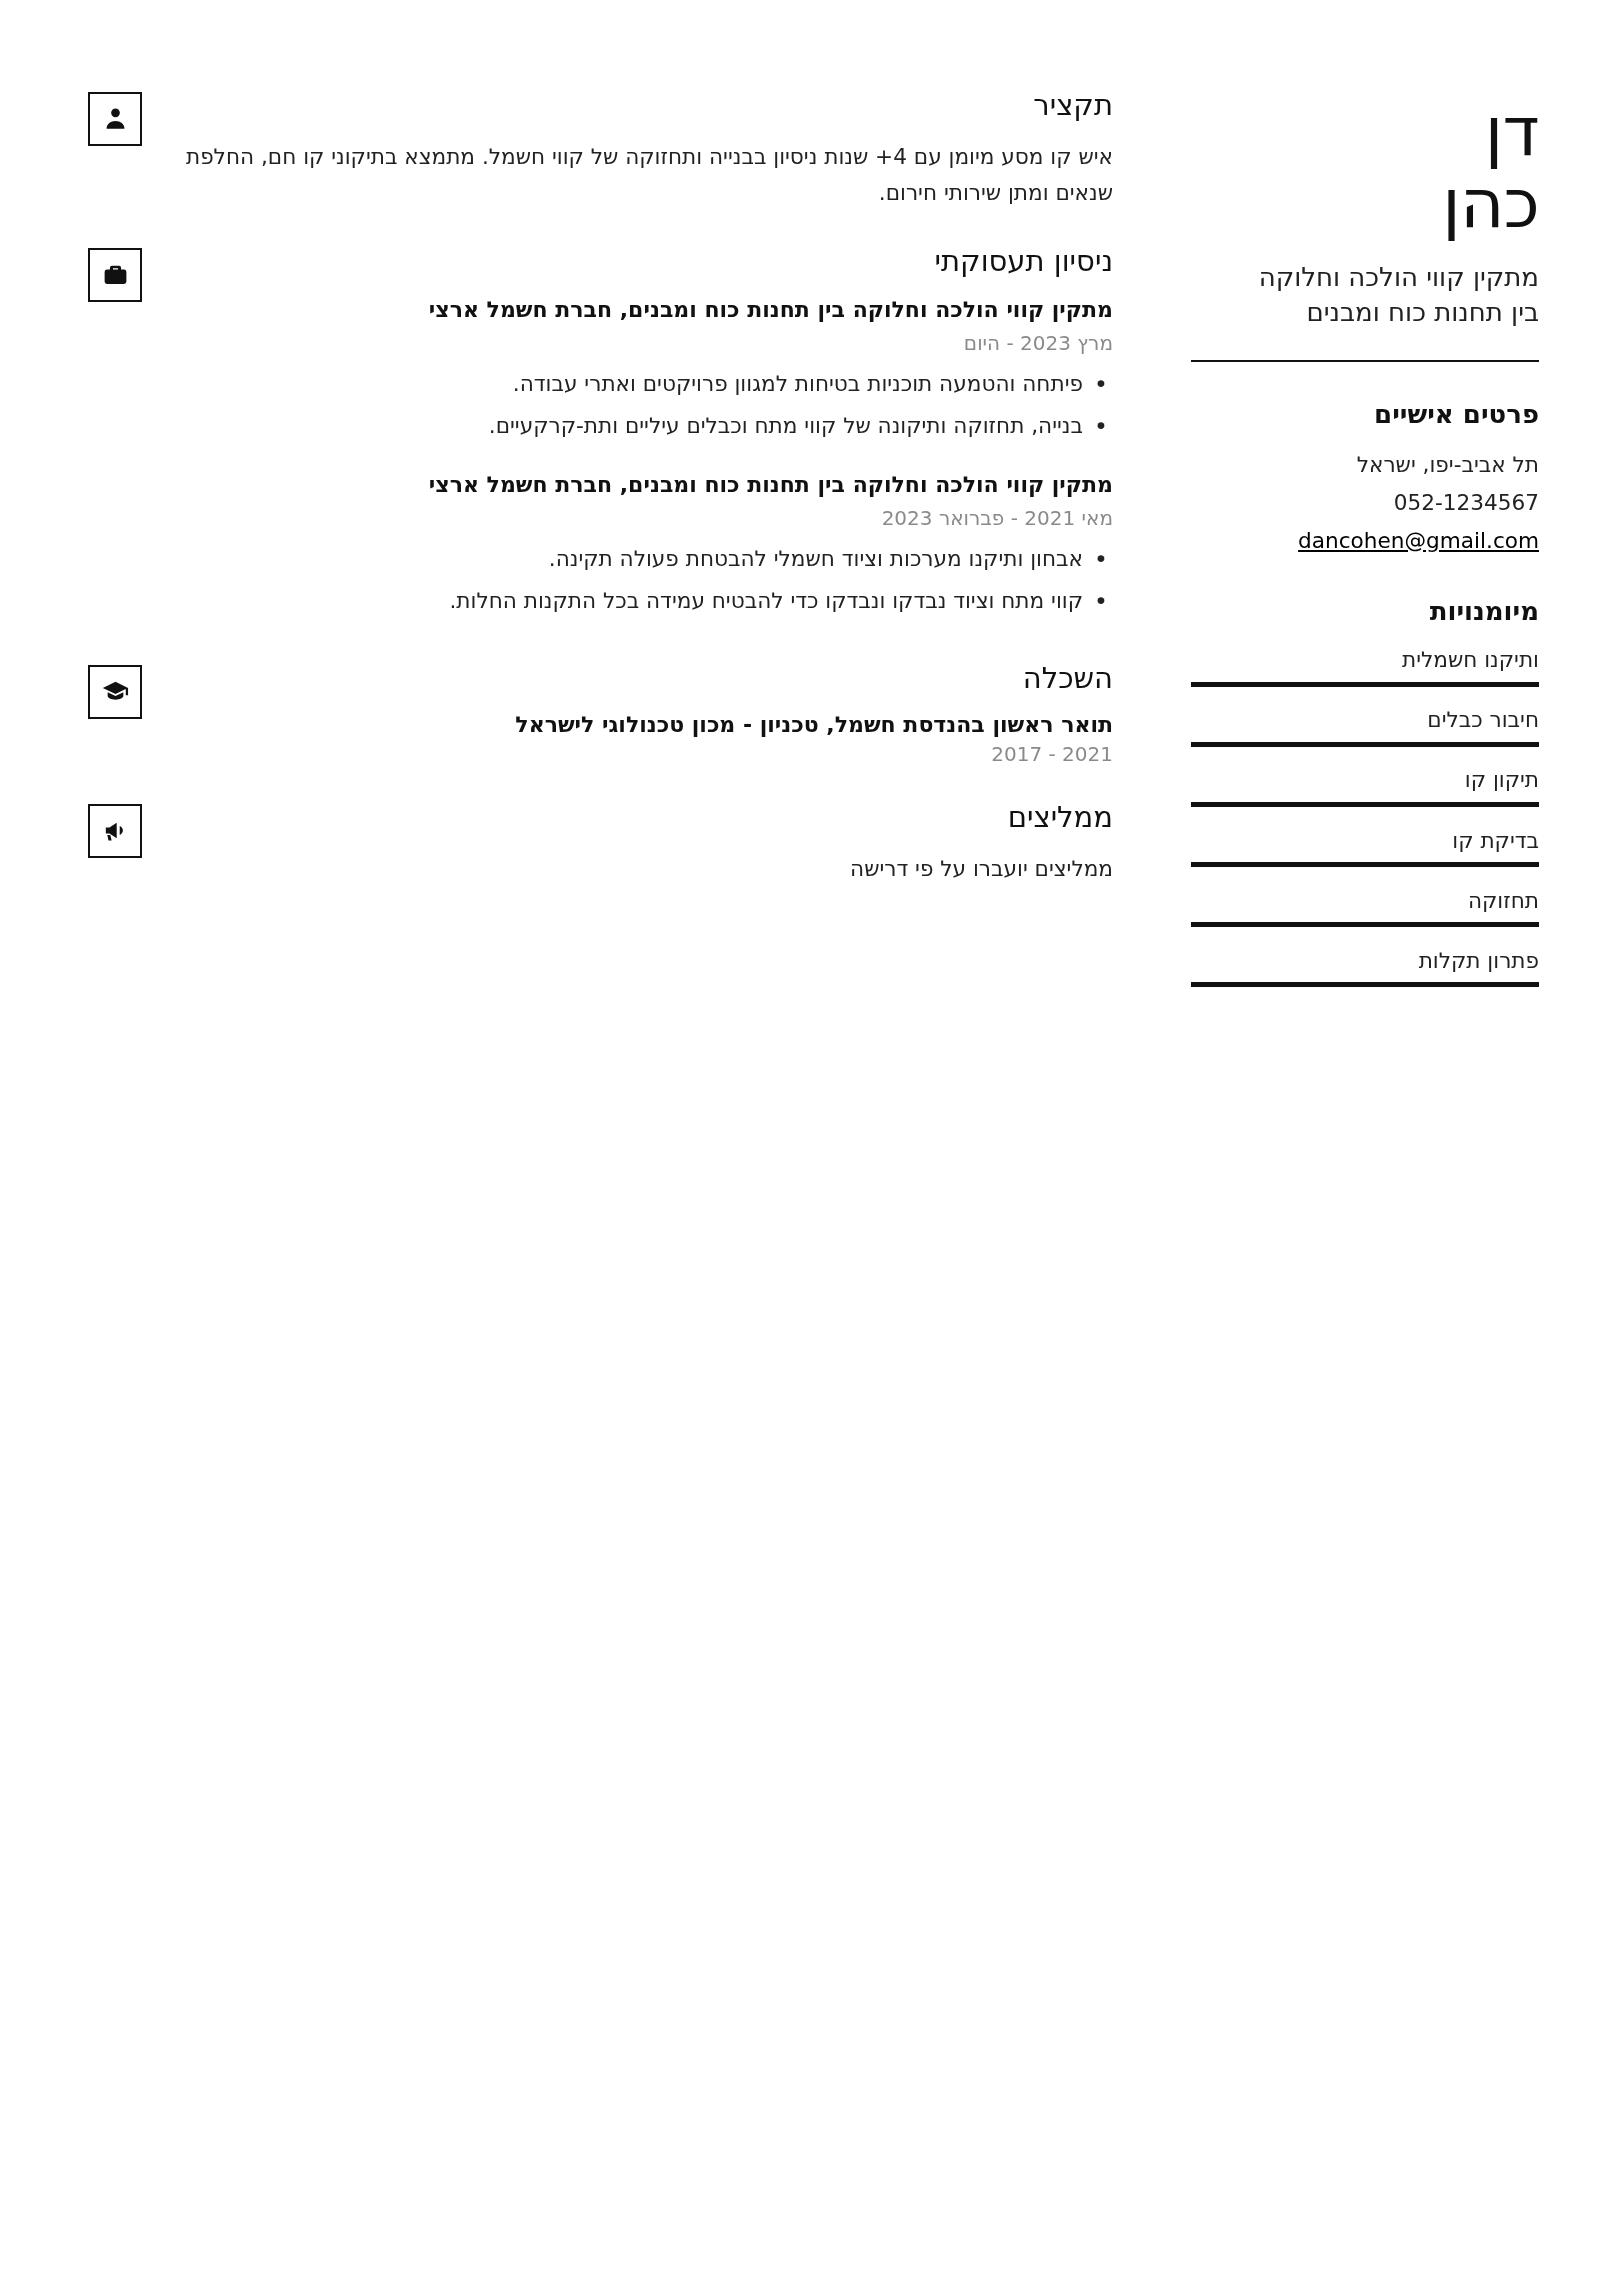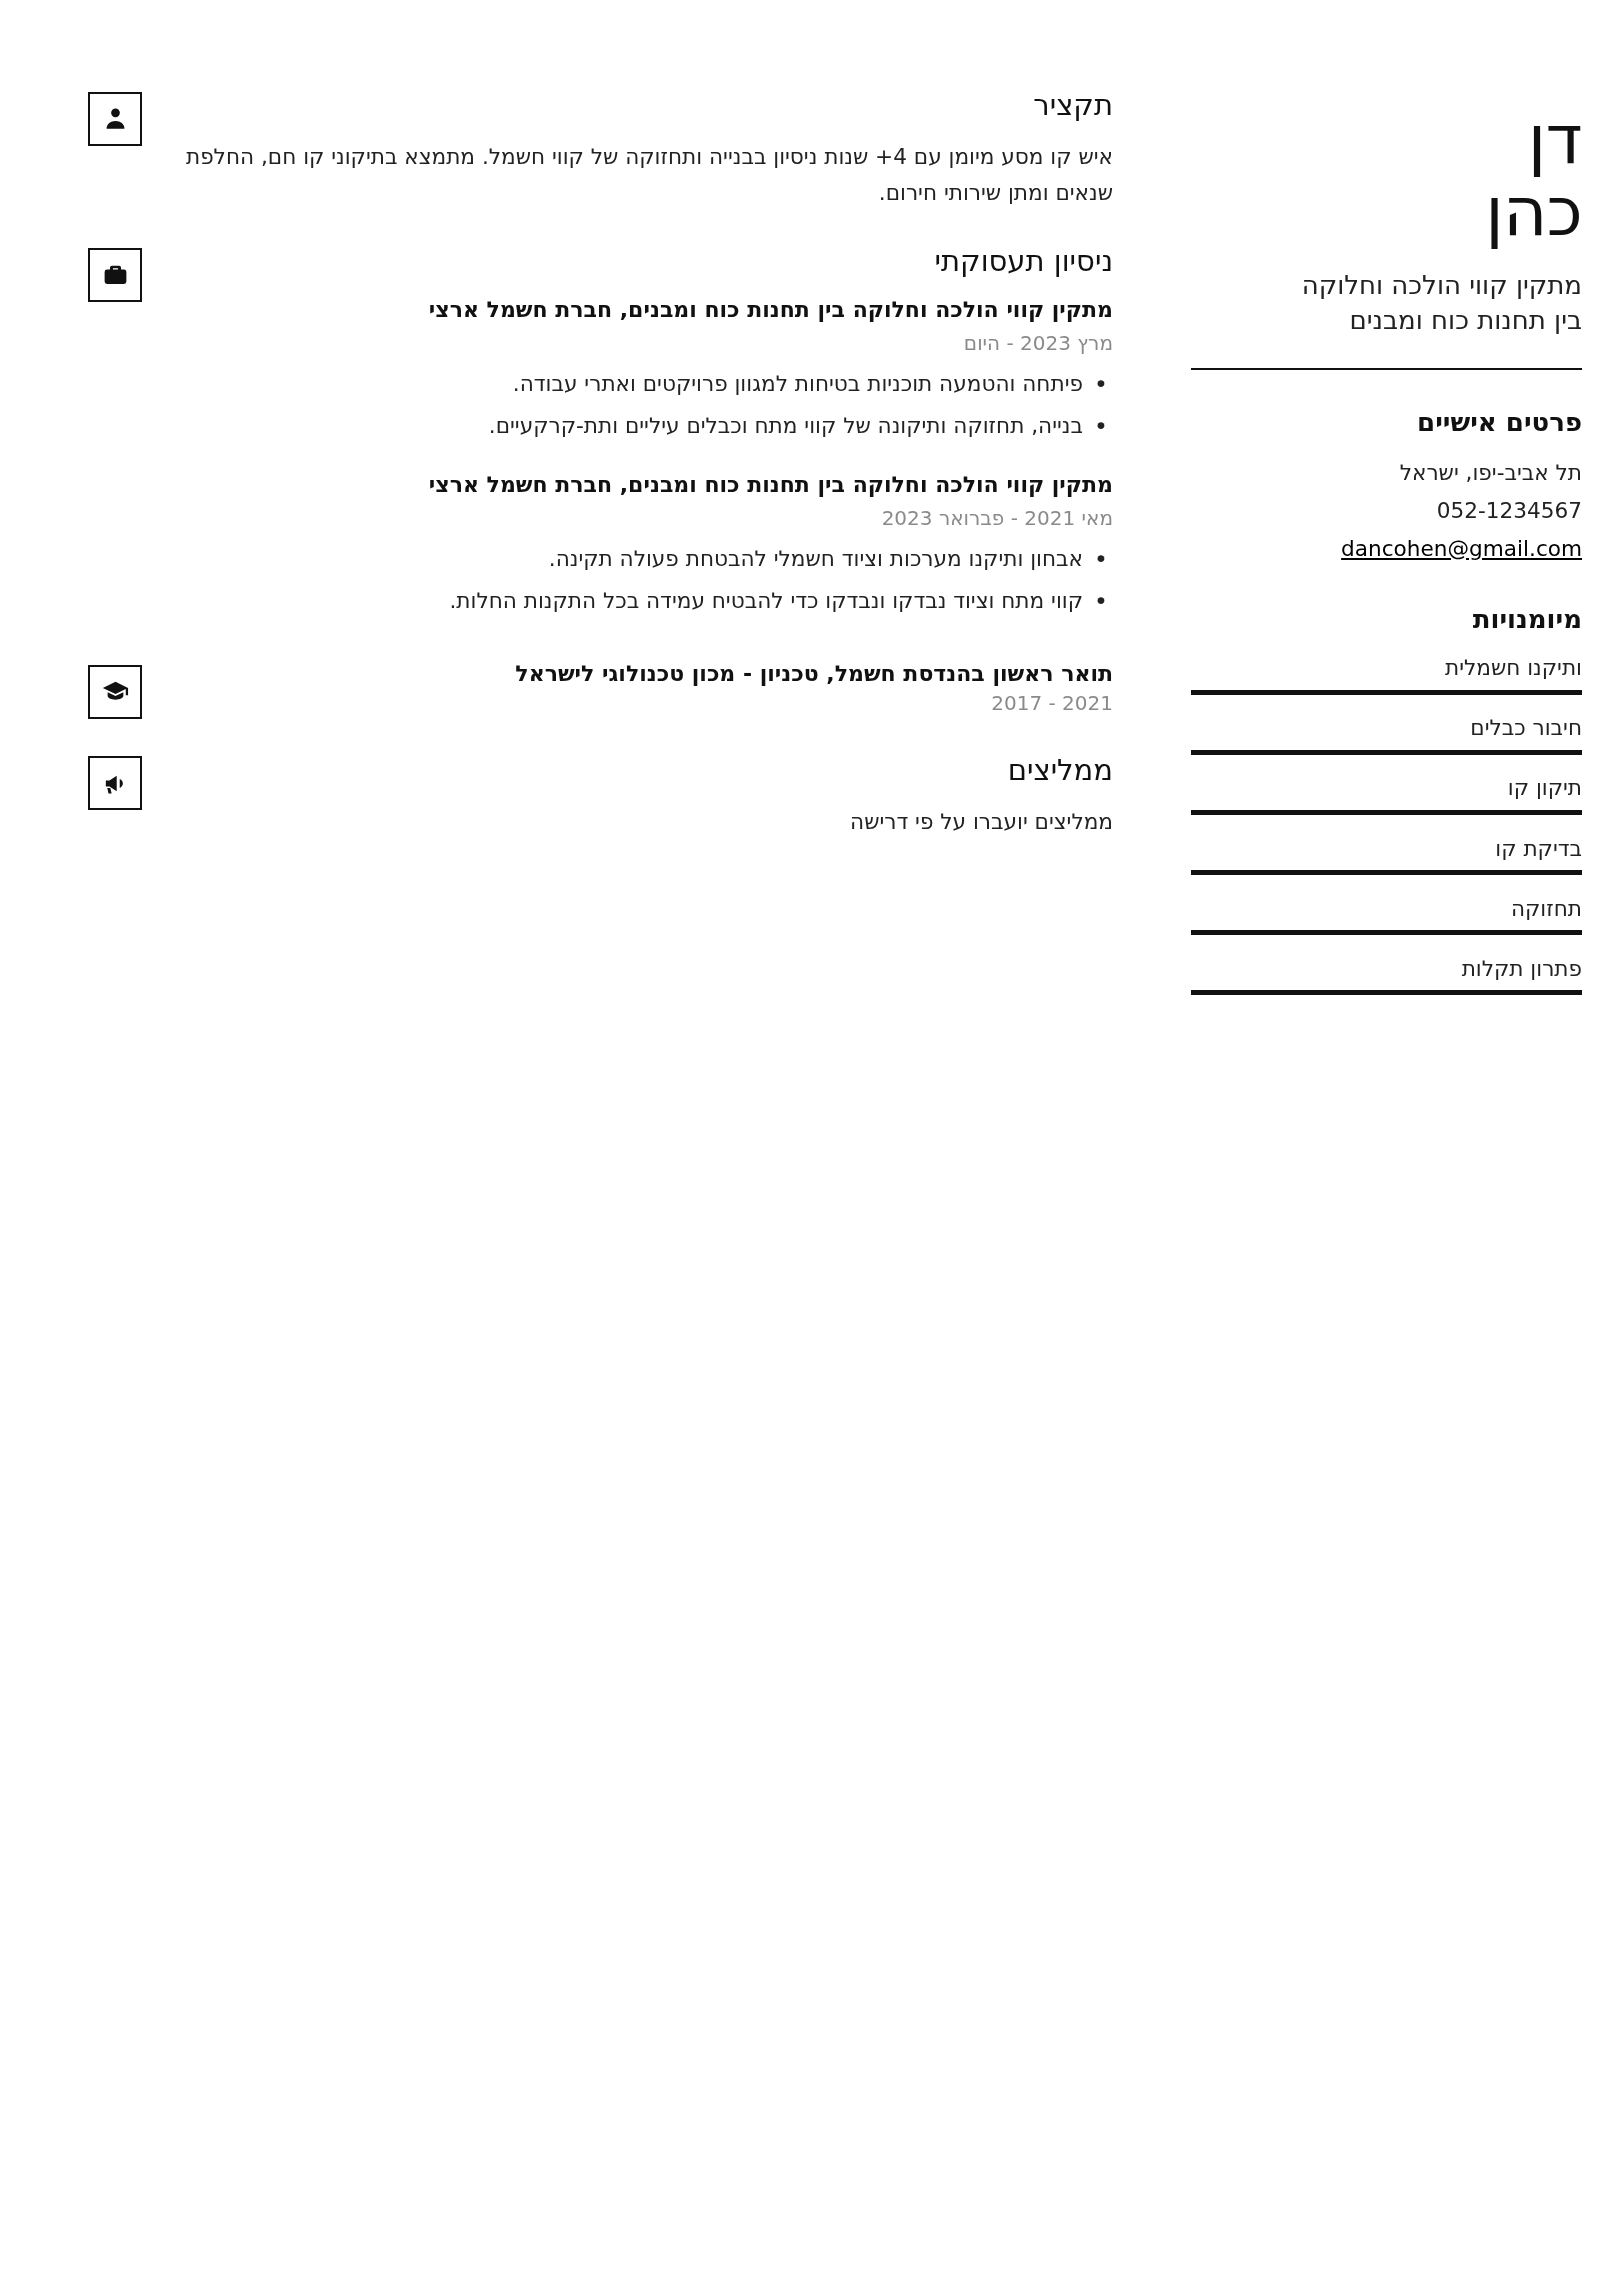--- a/index.html
+++ b/index.html
@@ -28,24 +28,23 @@
     left: 0;
     width: 1623px;
     display: flex;
     flex-direction: row;
     direction: rtl;
   }
 
   
   .sidebar {
     width: 471px;
-    padding: 98px 41px 0 39px;
+    padding: 98px 84px 0 39px;
     box-sizing: border-box;
     text-align: right;
-    margin-top: 8px;
   }
 
   .name-block {
     text-align: right;
     line-height: 1.0;
   }
   .name-first, .name-last {
     font-size: 68px;
     font-weight: 400;
     letter-spacing: -0.7px;
@@ -278,20 +277,21 @@
           <span class="icon-box">
             <svg width="29" height="29" viewBox="0 0 24 24" fill="#111">
                 <path d="M9 4h6a1.6 1.6 0 0 1 1.6 1.6V7H19a2 2 0 0 1 2 2v8a2 2 0 0 1-2 2H5a2 2 0 0 1-2-2V9a2 2 0 0 1 2-2h2.4V5.6A1.6 1.6 0 0 1 9 4zm.9 3h4.2V5.9H9.9z"></path>
               </svg>
           </span>
         </div>
       </section>
 
       <section class="section">
         <div class="section-body">
+          <h2 class="section-title">השכלה</h2>
           <div class="edu-title">תואר ראשון בהנדסת חשמל, טכניון - מכון טכנולוגי לישראל</div>
           <div class="edu-dates">2017 - 2021</div>
         </div>
         <div class="section-icon">
           <span class="icon-box">
             <svg width="29" height="29" viewBox="0 0 24 24" fill="#111">
                 <path d="M12 4L1.5 9 12 14l8.5-4.05V15h1.9V9zM5.5 12.6v3.2c0 1.5 2.9 3 6.5 3s6.5-1.5 6.5-3v-3.2L12 15.7z"></path>
               </svg>
           </span>
         </div>

